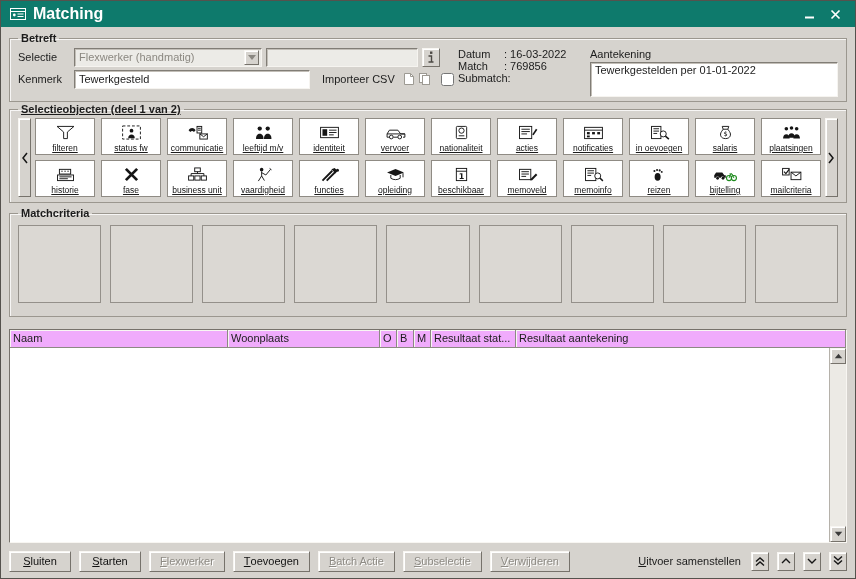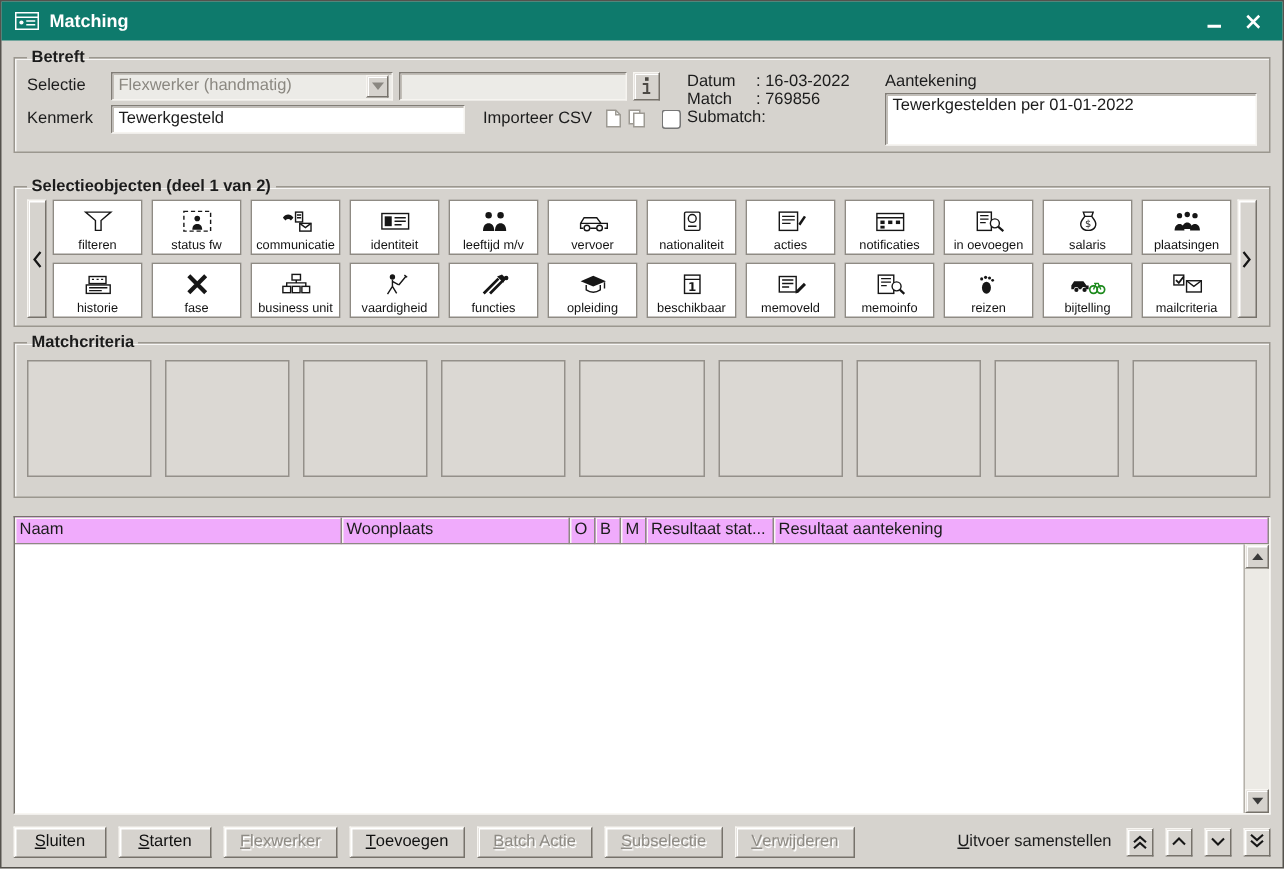--- a/index.html
+++ b/index.html
@@ -11,21 +11,21 @@
   }
   .window {
     width:856px; height:579px; background:#d6d3ce;
     border:1px solid #55524d; display:flex; flex-direction:column;
   }
   
   .titlebar {
     flex:0 0 26px; background:#0e7a6c; display:flex; align-items:center;
     padding:0 10px 0 8px; gap:6px;
   }
-  .titlebar .title { color:#fff; font-weight:bold; font-size:12px; flex:1; }
+  .titlebar .title { color:#fff; font-weight:bold; font-size:16px; flex:1; }
   .win-btn { width:20px; height:20px; display:flex; align-items:center; justify-content:center; cursor:pointer; }
   
   .content { flex:1; display:flex; flex-direction:column; padding:3px 8px 6px; min-height:0; }
   fieldset {
     border:1px solid #9b978f; box-shadow: inset 1px 1px 0 rgba(255,255,255,.8);
     margin:0; padding:1px 8px 4px;
   }
   legend { font-weight:bold; padding:0 3px; font-size:11px; }
   .sunken { border:1px solid; border-color:#817d76 #f6f4f0 #f6f4f0 #817d76; box-shadow: inset 1px 1px 0 #c2beb7; }
   .raised { border:1px solid; border-color:#f8f6f2 #76726b #76726b #f8f6f2; background:#d6d3ce; box-shadow: inset 1px 1px 0 #fff; }
@@ -44,21 +44,21 @@
   .tri-down { width:0; height:0; border-left:4px solid transparent; border-right:4px solid transparent; border-top:5px solid #8a8781; }
   .mini-btn { width:18px; height:19px; display:flex; align-items:center; justify-content:center; cursor:pointer; }
   .csv-icons { display:flex; align-items:center; gap:3px; margin-left:4px; }
   .checkbox { width:13px; height:13px; margin:0 0 0 6px; }
   .b-mid { flex:0 0 132px; padding-top:3px; display:flex; flex-direction:column; gap:0; }
   .b-mid .line { display:flex; }
   .b-mid .ml { width:46px; flex:0 0 46px; }
   .b-right { flex:1; padding-top:3px; }
   .memo { margin-top:2px; height:35px; background:#fff; padding:1px 4px; overflow:hidden; }
   
-  .fs-sel { flex:0 0 100px; margin-top:16px; }
+  .fs-sel { flex:0 0 100px; margin-top:1px;text-decoration:underline; }
   .sel-wrap { display:flex; gap:4px; align-items:stretch; height:79px; margin-top:2px; }
   .nav-btn { flex:0 0 13px; display:flex; align-items:center; justify-content:center; cursor:pointer; padding:0; }
   .tiles { flex:1; display:grid; grid-template-columns:repeat(12,1fr); grid-template-rows:1fr 1fr; gap:5px 6px; }
   .tile {
     background:#fff; border:1px solid #8f8b84; display:flex; flex-direction:column;
     align-items:center; justify-content:flex-end; padding:1px 0 1px; cursor:pointer; overflow:hidden;
   }
   .tile-ic { flex:1; display:flex; align-items:center; justify-content:center; }
   .tile-lb { font-size:8.5px; line-height:9px; white-space:nowrap; color:#111; }
   
@@ -222,37 +222,37 @@
                   <path d="M11.5 3.5h3M11.5 5.5h3" stroke="#161616" fill="none"></path>
                   <rect x="13.5" y="9.5" width="8" height="5.5" fill="none" stroke="#161616"></rect>
                   <path d="M13.5 9.5l4 3 4-3" fill="none" stroke="#161616"></path>
                 </svg>
               </span>
             <span class="tile-lb">communicatie</span>
           </button>
           <button class="tile">
             <span class="tile-ic">
                 <svg width="23" height="15" viewBox="0 0 22 16">
-                  <rect x="1.5" y="2.5" width="19" height="11" fill="none" stroke="#161616"></rect>
-                  <rect x="3.5" y="4.5" width="5" height="7" fill="#161616"></rect>
-                  <path d="M10.5 5.5h8M10.5 8h8M10.5 10.5h5" stroke="#161616" fill="none"></path>
-                </svg>
-              </span>
-            <span class="tile-lb">identiteit</span>
-          </button>
-          <button class="tile">
-            <span class="tile-ic">
-                <svg width="23" height="15" viewBox="0 0 22 16">
                   <circle cx="7" cy="3.8" r="2.3" fill="#161616"></circle>
                   <path d="M3 15c0-4 1.8-5.6 4-5.6S11 11 11 15z" fill="#161616"></path>
                   <circle cx="15.5" cy="3.8" r="2.3" fill="#161616"></circle>
                   <path d="M11.5 15c0-4 1.8-5.6 4-5.6s4 1.6 4 5.6z" fill="#161616"></path>
                 </svg>
               </span>
             <span class="tile-lb">leeftijd m/v</span>
+          </button>
+          <button class="tile">
+            <span class="tile-ic">
+                <svg width="23" height="15" viewBox="0 0 22 16">
+                  <rect x="1.5" y="2.5" width="19" height="11" fill="none" stroke="#161616"></rect>
+                  <rect x="3.5" y="4.5" width="5" height="7" fill="#161616"></rect>
+                  <path d="M10.5 5.5h8M10.5 8h8M10.5 10.5h5" stroke="#161616" fill="none"></path>
+                </svg>
+              </span>
+            <span class="tile-lb">identiteit</span>
           </button>
           <button class="tile">
             <span class="tile-ic">
                 <svg width="23" height="15" viewBox="0 0 22 16">
                   <path d="M2 9.5l2.5-4h9l3 4H21V13h-2M2 9.5V13h2M8.8 13h4.6M2 9.5h19" fill="none" stroke="#161616"></path>
                   <circle cx="6.5" cy="12.8" r="2" fill="none" stroke="#161616"></circle>
                   <circle cx="15.5" cy="12.8" r="2" fill="none" stroke="#161616"></circle>
                 </svg>
               </span>
             <span class="tile-lb">vervoer</span>

